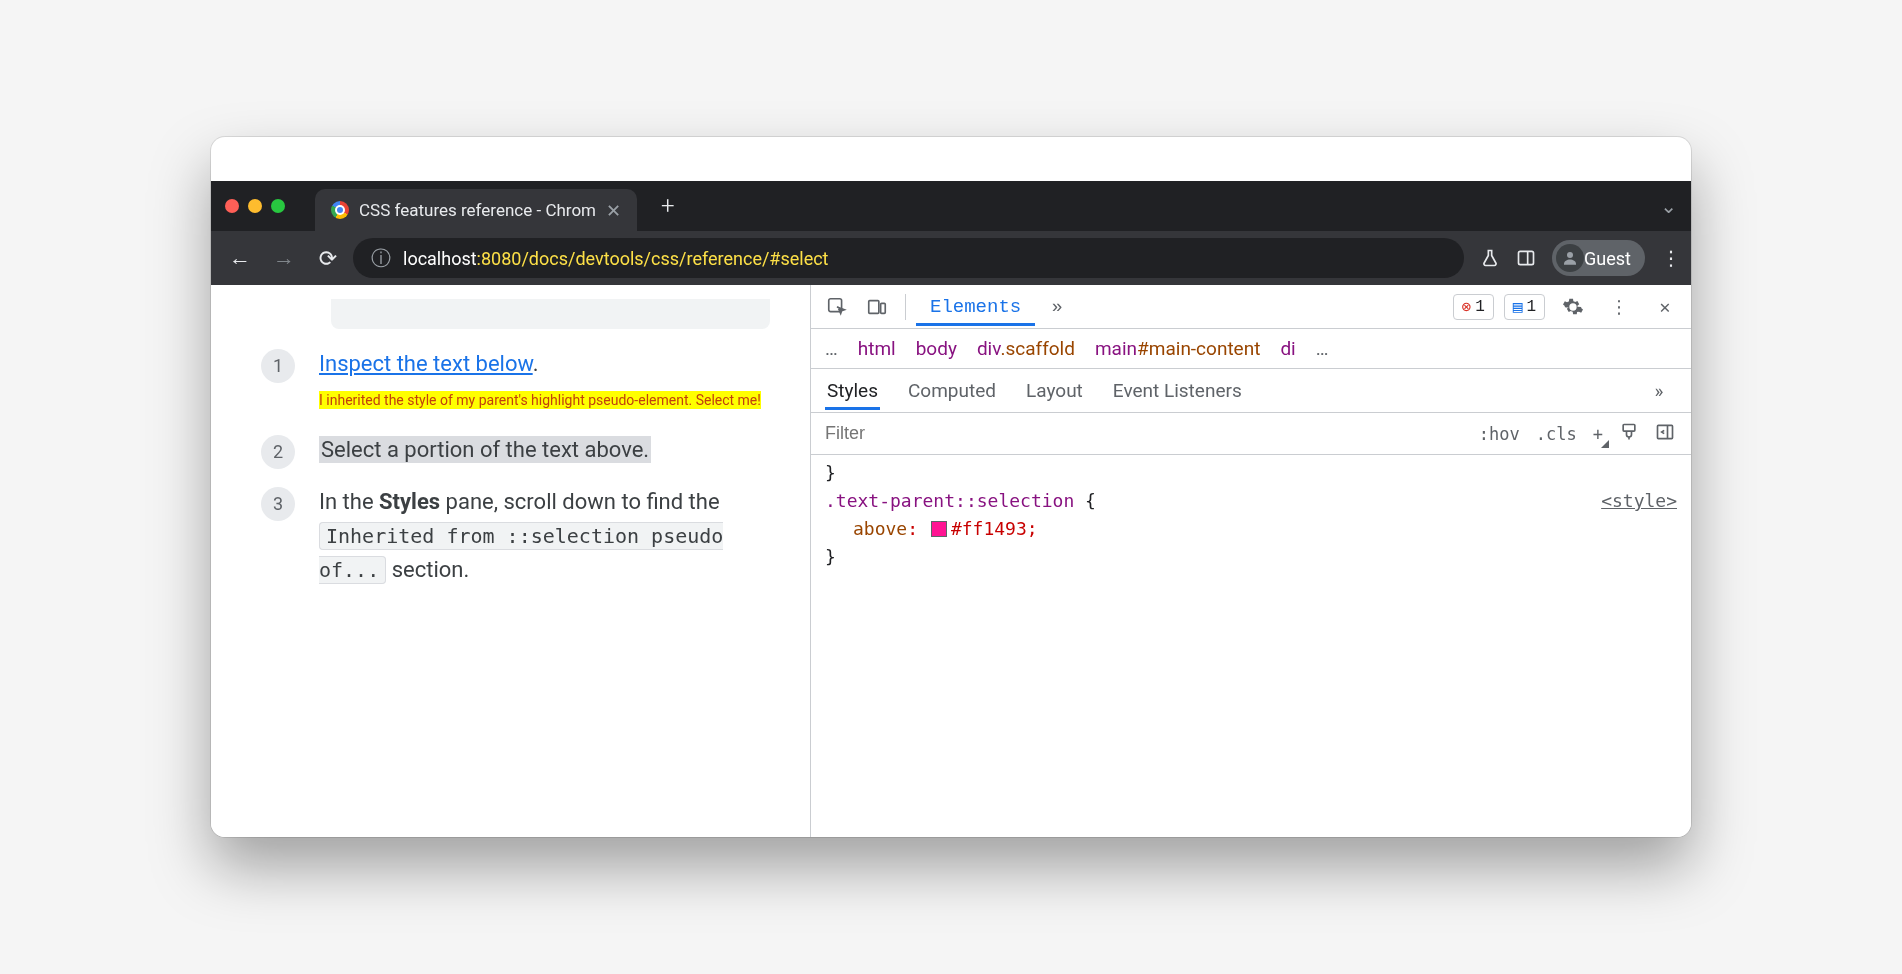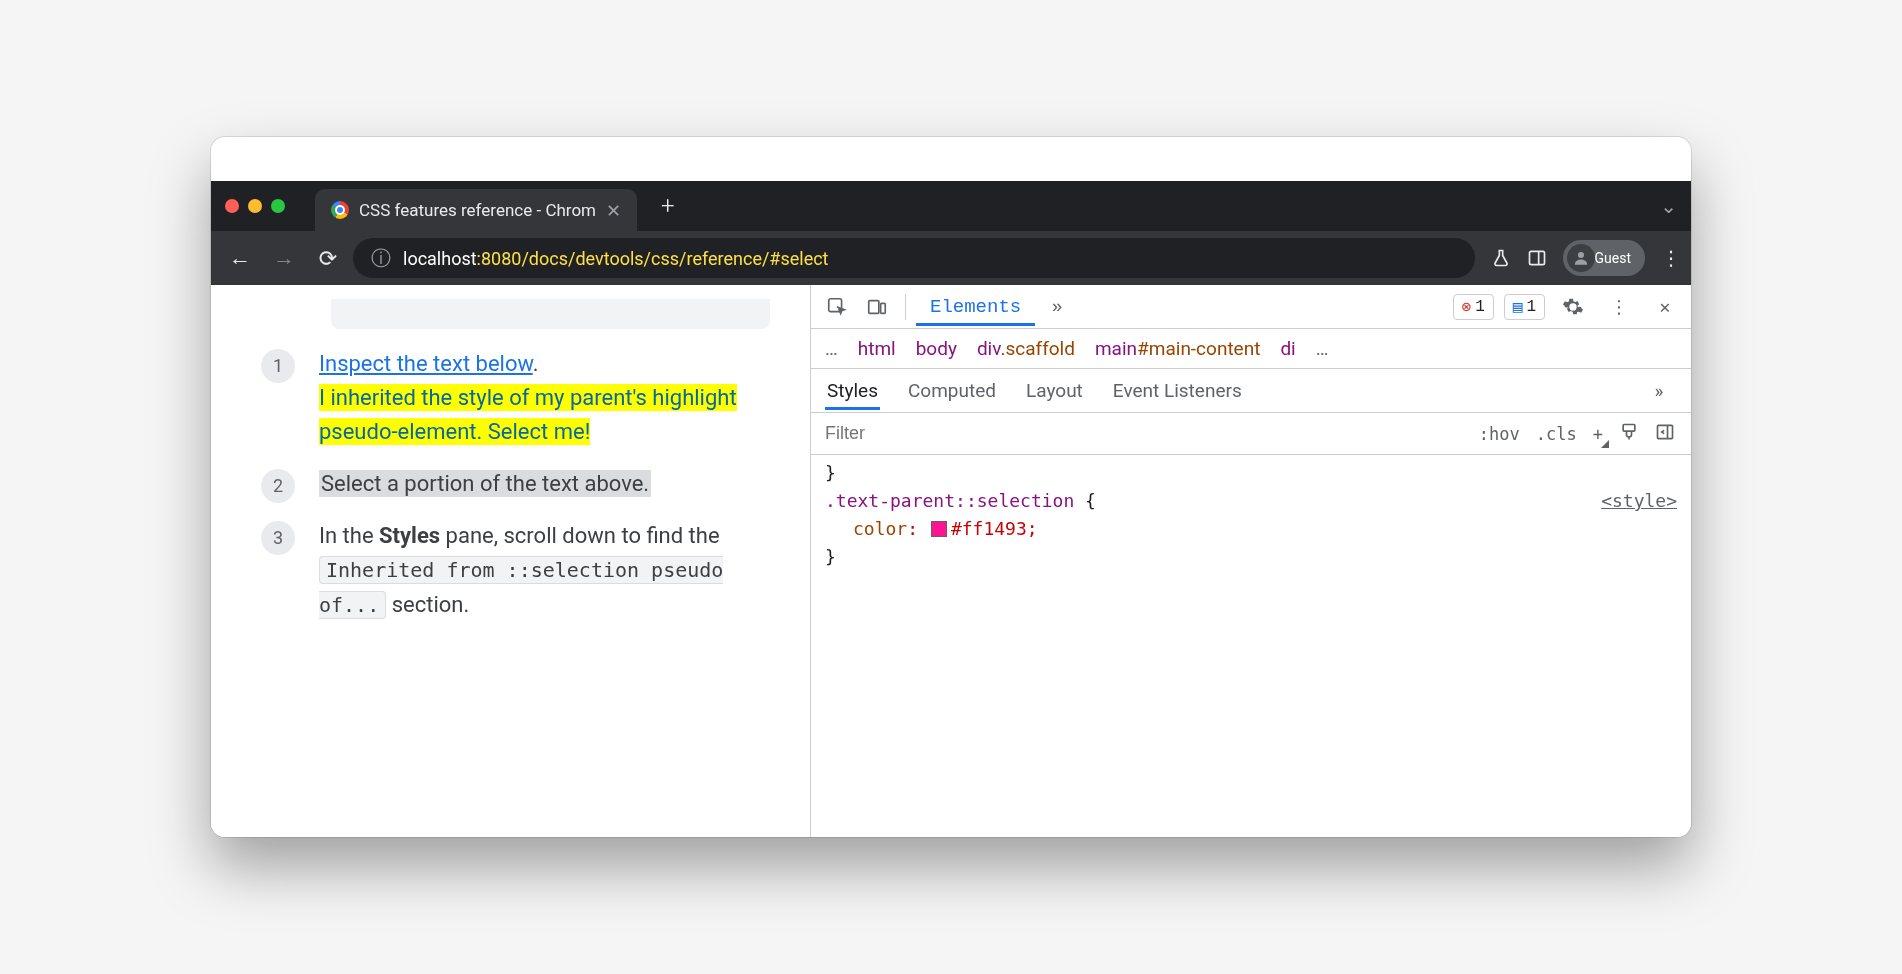--- a/index.html
+++ b/index.html
@@ -89,21 +89,21 @@
     font-size: 18px;
   }
   .site-info { color:#9aa0a6; font-size:20px; }
   .url-host { color: #fff; }
   .url-rest { color: #fde047; }
   .toolbar-right { display:flex; align-items:center; gap:16px; margin-left:10px; }
   .toolbar-icon { color:#e8eaed; font-size:20px; cursor:pointer; display:flex; align-items:center; }
   .guest-pill {
     display:flex; align-items:center; gap:0;
     background:#5f6368; color:#fff; padding: 4px 14px 4px 4px;
-    border-radius: 20px; font-size: 14px; cursor:pointer;
+    border-radius: 20px; font-size: 18px; cursor:pointer;
   }
   .guest-pill .avatar { width:28px; height:28px; border-radius:50%; background:#3c4043; display:flex; align-items:center; justify-content:center; }
 
   
   .content { flex:1; display:flex; min-height:0; }
   .page {
     width: 600px;
     background:#fff;
     padding: 14px 40px 20px 50px;
     border-right: 1px solid #cacdd1;
@@ -124,23 +124,23 @@
     content: counter(step);
     position: absolute; left: 0; top: 2px;
     width: 34px; height: 34px;
     background: #e8eaed; color: #5f6368;
     border-radius: 50%;
     display:flex; align-items:center; justify-content:center;
     font-size: 18px;
   }
   .link { color:#1a73e8; text-decoration: underline; cursor:pointer; }
   .hl {
-    background: #ffff00; color: #0369a1;
+    background: #ffff00; color: #c2410c;
     display:inline; padding: 1px 0;
-    font-size: 22px; line-height:1.55;
+    font-size: 14px; line-height:1.55;
   }
   .sel-grey { background:#dadce0; color:#3c4043; padding:1px 2px; }
   .code-inline {
     font-family: Menlo, monospace;
     background:#f1f3f4; border:1px solid #dadce0;
     padding: 1px 6px; border-radius:4px;
     font-size: 20px; color:#3c4043;
   }
 
   
@@ -363,20 +363,20 @@
 
       <div class="styles-body">
         <div class="brace-top">}</div>
 
 
         <div class="rule-line">
           <span><span class="rule-sel">.text-parent::selection</span><span> {</span></span>
           <span class="src">&lt;style&gt;</span>
         </div>
         <div class="prop">
-          <span class="name">color</span>: <span class="swatch" style="background:#ff1493"></span><span>#ff1493</span>;
+          <span class="name">above</span>: <span class="swatch" style="background:#ff1493"></span><span>#ff1493</span>;
         </div>
         <div>}</div>
       </div>
 
     </div>
   </div>
 </div>
 
 </body></html>

